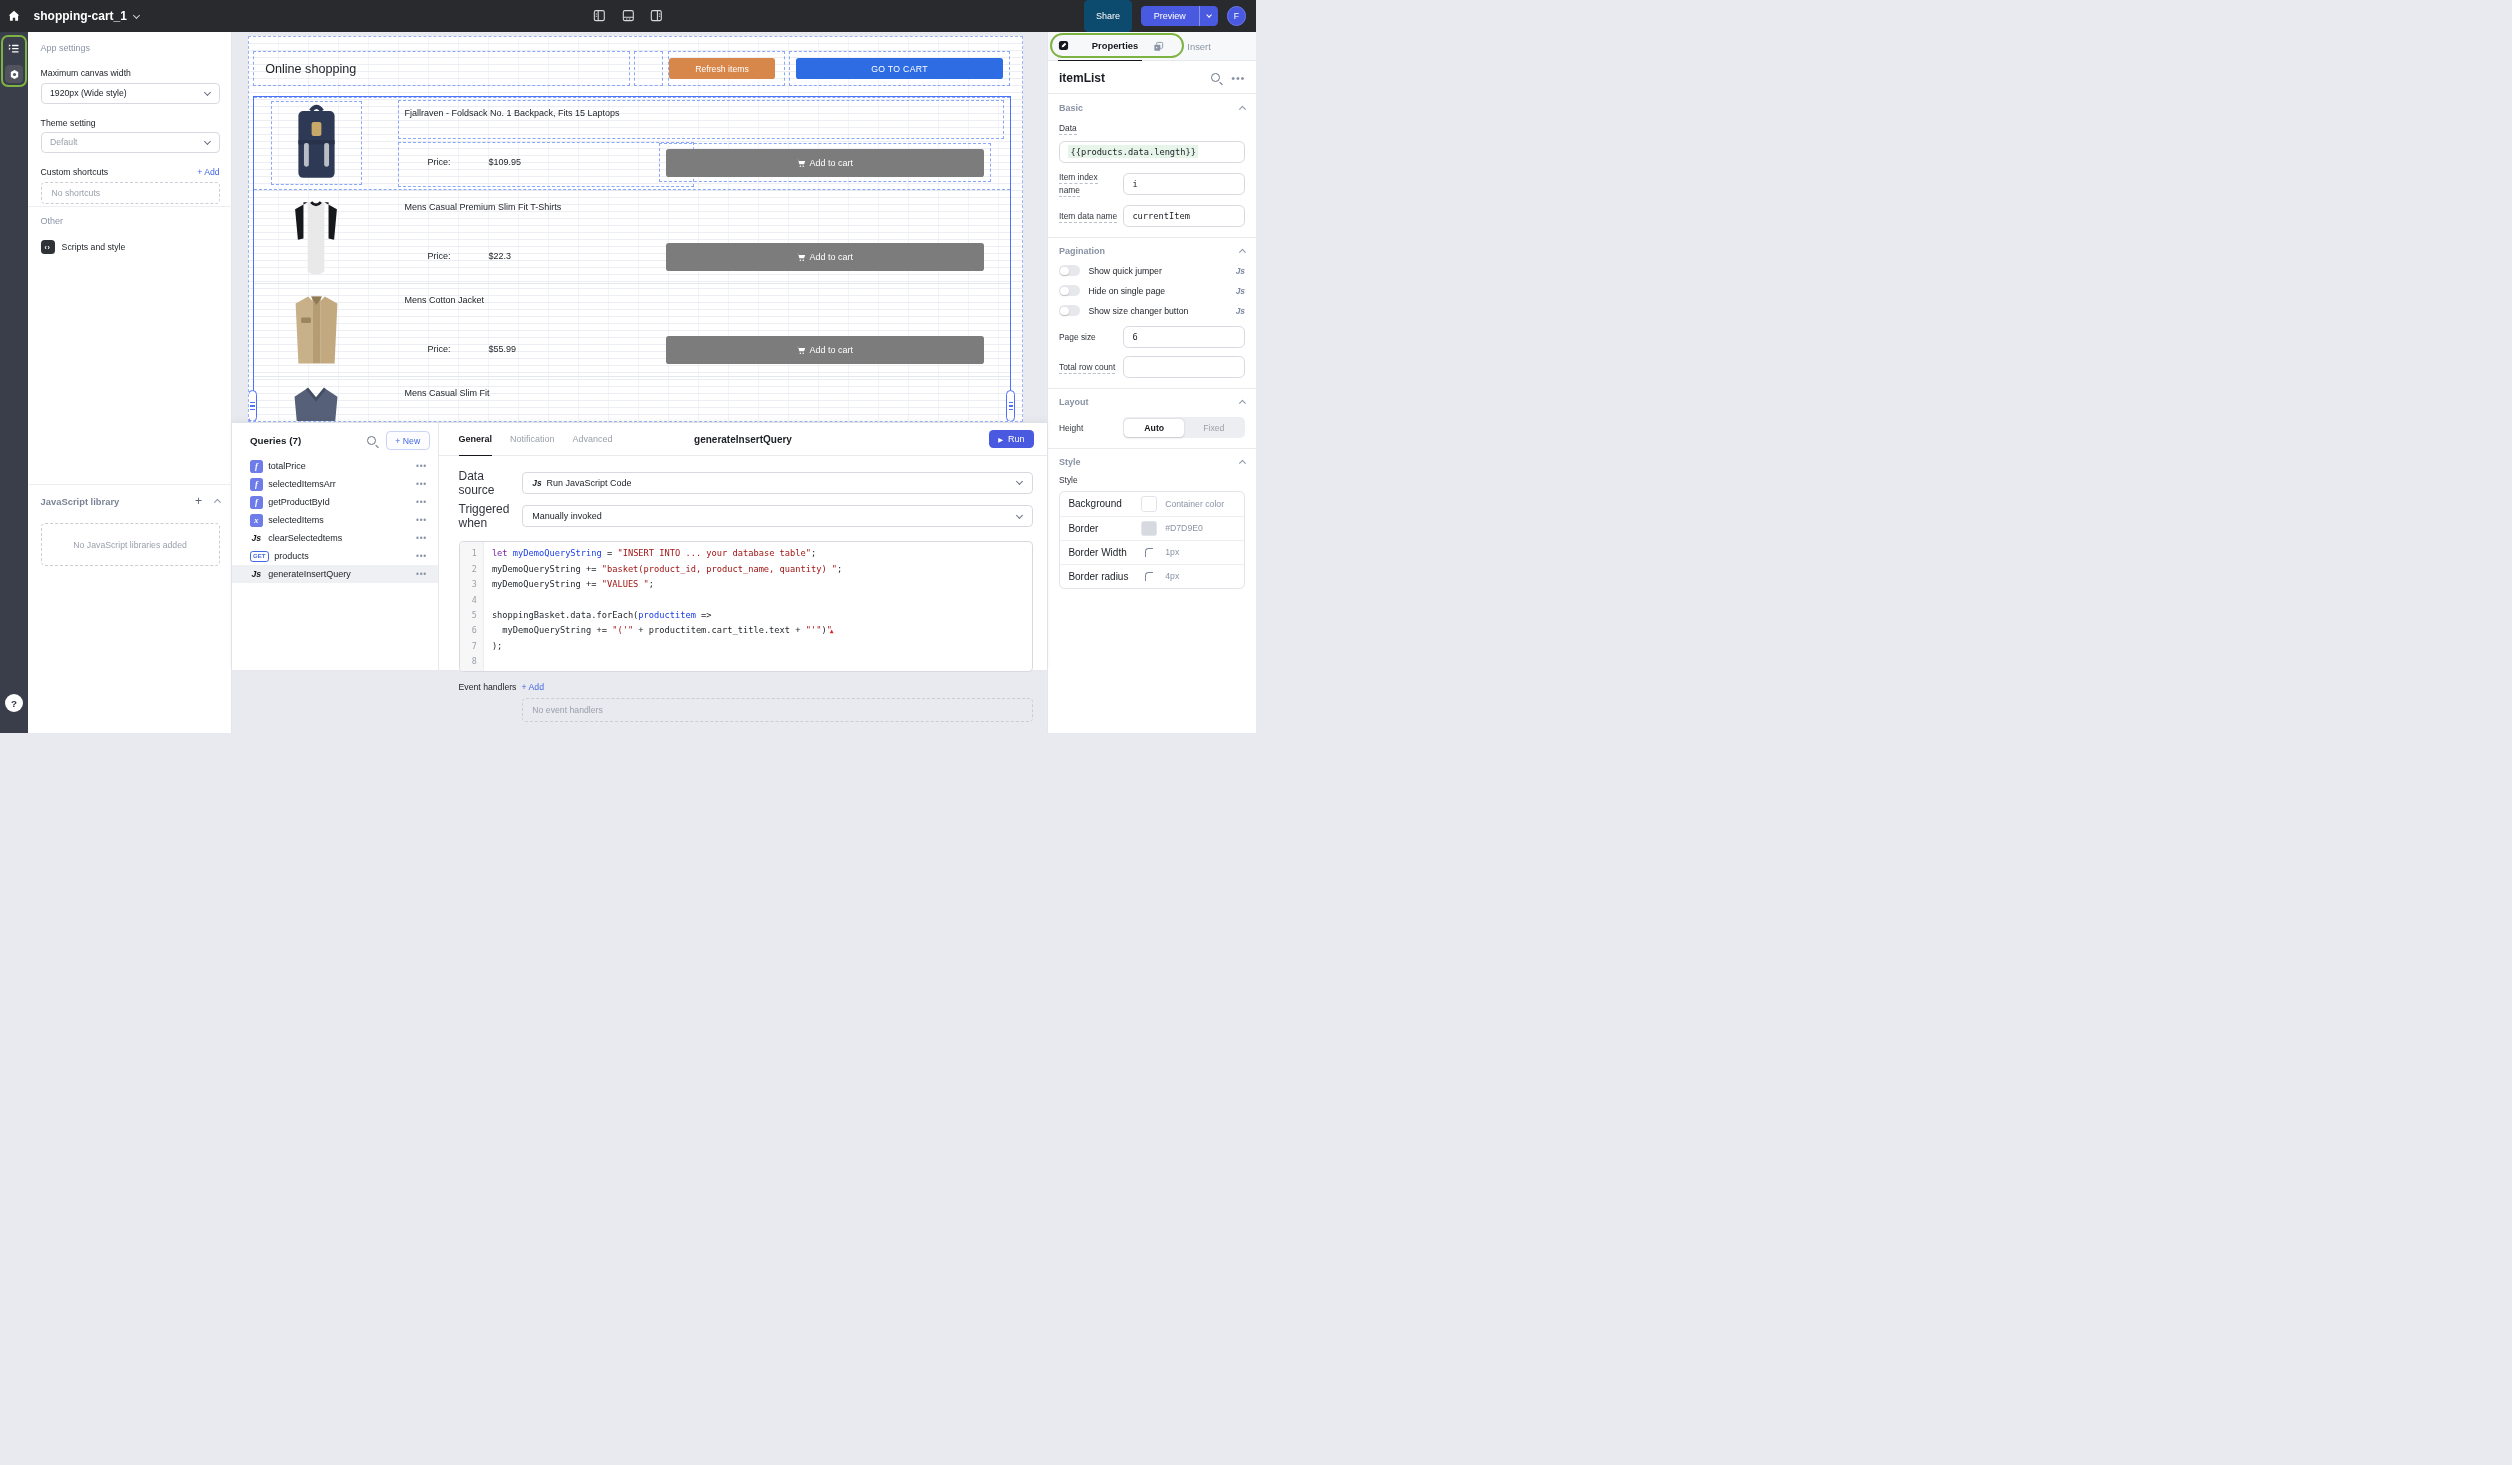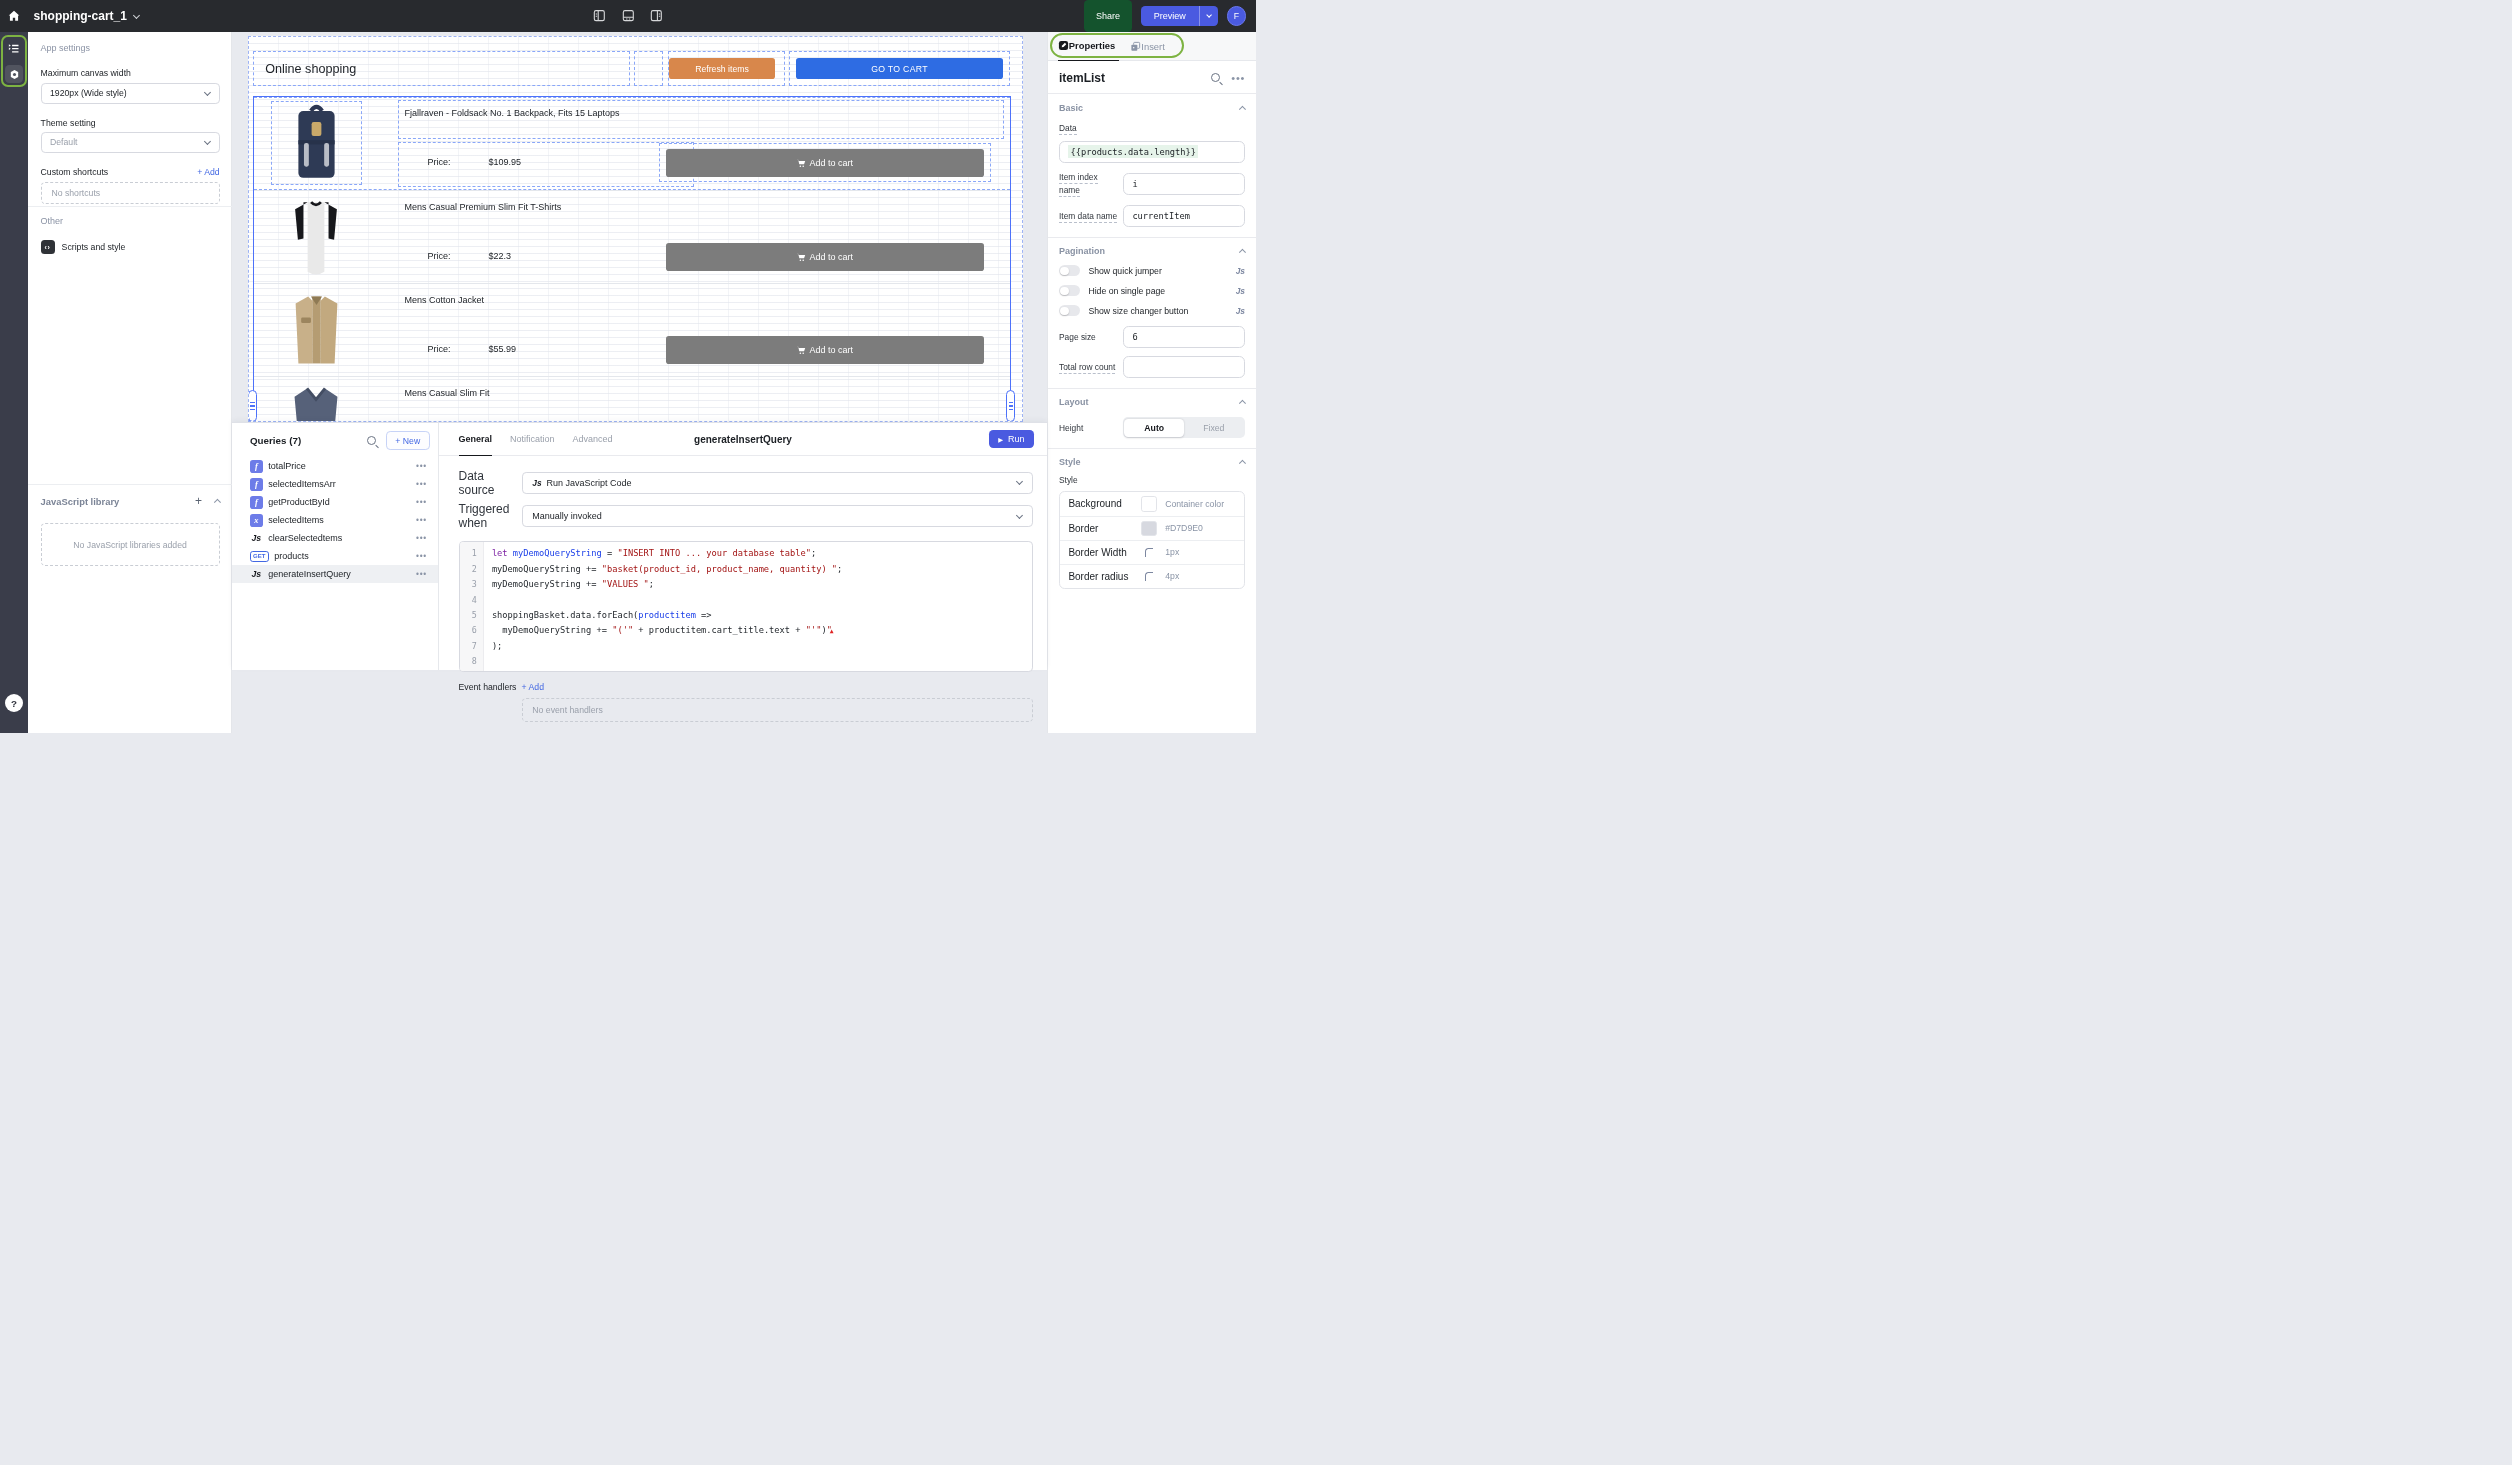--- a/index.html
+++ b/index.html
@@ -9,21 +9,21 @@
   
   #topbar { position:absolute; left:0; top:0; width:1256px; height:32px; background:#282a2e;
     display:flex; align-items:center; z-index:50; }
   .tb-home { width:28px; height:32px; display:flex; align-items:center; justify-content:center; }
   .tb-title { color:#fff; font-size:12px; font-weight:700; margin-left:5.6px; }
   .tb-chev { width:4.9px; height:4.9px; border-right:1.1px solid #cfd2d6; border-bottom:1.1px solid #cfd2d6;
     transform:rotate(45deg); margin-left:7px; margin-top:-2.1px; }
   .tb-center { position:absolute; left:50%; transform:translateX(-50%); display:flex; gap:15.4px; }
   .tb-center svg { display:block; cursor:pointer; }
   .tb-right { position:absolute; right:9.8px; display:flex; align-items:center; gap:8.4px; }
-  .btn-share { background:#14532d; color:#fff; font-size:9px; padding:11px 12px; border-radius:4.2px; border:none; cursor:pointer; }
+  .btn-share { background:#0c4a6e; color:#fff; font-size:9px; padding:11px 12px; border-radius:4.2px; border:none; cursor:pointer; }
   .btn-preview { display:flex; border-radius:4.2px; overflow:hidden; cursor:pointer; }
   .btn-preview .main { background:#4a5ae0; color:#fff; font-size:9px; padding:4.9px 13.3px; }
   .btn-preview .caret { background:#4a5ae0; border-left:0.7px solid rgba(255,255,255,.35); padding:4.9px 7px; display:flex; align-items:center; }
   .btn-preview .caret span { width:4.2px; height:4.2px; border-right:1.1px solid #fff; border-bottom:1.1px solid #fff; transform:rotate(45deg); margin-top:-1.4px; }
   .tb-avatar { width:19.5px; height:19.5px; border-radius:50%; background:#4a5ae0; border:1.4px solid #6b78ef;
     color:#fff; font-size:8.7px; display:flex; align-items:center; justify-content:center; cursor:pointer; }
 
   
   #leftrail { position:absolute; left:0; top:32px; width:28px; height:701px; background:#3a3d4a; z-index:40; }
   .rail-green { position:absolute; left:0.7px; top:2.8px; width:26px; height:52px; border:2.1px solid #7db342; border-radius:7px; }
@@ -130,21 +130,21 @@
   .tok-err { color:#e02424; font-size:6.3px; margin-left:-2.1px; }
   .qe-events { display:flex; align-items:center; margin-top:9.8px; }
   .qe-events .lbl { width:63px; font-size:8.7px; }
   .ev-empty { margin-left:63px; margin-top:5.6px; height:24px; }
 
   
   #rightpanel { position:absolute; left:1047px; top:32px; width:209px; height:701px; background:#fff;
     border-left:0.7px solid #e4e6ea; z-index:30; overflow:hidden; }
   .rp-tabs { height:29px; background:#f7f8f9; border-bottom:0.7px solid #e6e8ec; position:relative; display:flex; align-items:center; padding-left:9.8px; }
   .rp-green { position:absolute; left:2.1px; top:1.4px; width:134px; height:25px; border:2.1px solid #7db342; border-radius:13.3px; pointer-events:none; }
-  .rp-tab { display:flex; align-items:center; gap:0; font-size:9.4px; cursor:pointer; height:29px; }
+  .rp-tab { display:flex; align-items:center; gap:23px; font-size:9.4px; cursor:pointer; height:29px; }
   .rp-tab.props { color:#16181d; font-weight:600; border-bottom:1.7px solid #16181d; padding-right:4.2px; }
   .rp-tab.insert { color:#8a94a6; margin-left:11px; }
   .rp-head { display:flex; align-items:center; padding:9.8px 11px 8.4px 11px; border-bottom:0.7px solid #e9eaee; }
   .rp-head .wname { font-size:12px; font-weight:600; flex:1; }
   .rp-head .dots { color:#8a94a6; letter-spacing:0.7px; margin-left:11px; cursor:pointer; }
   .rp-sec { padding:8.4px 11px 9.8px 11px; }
   .rp-sec-h { display:flex; align-items:center; }
   .rp-sec-h .t { flex:1; font-size:9px; font-weight:700; color:#8992a3; }
   .rp-div { height:0.7px; background:#e9eaee; }
   .rp-label { font-size:8.4px; color:#30353c; }

